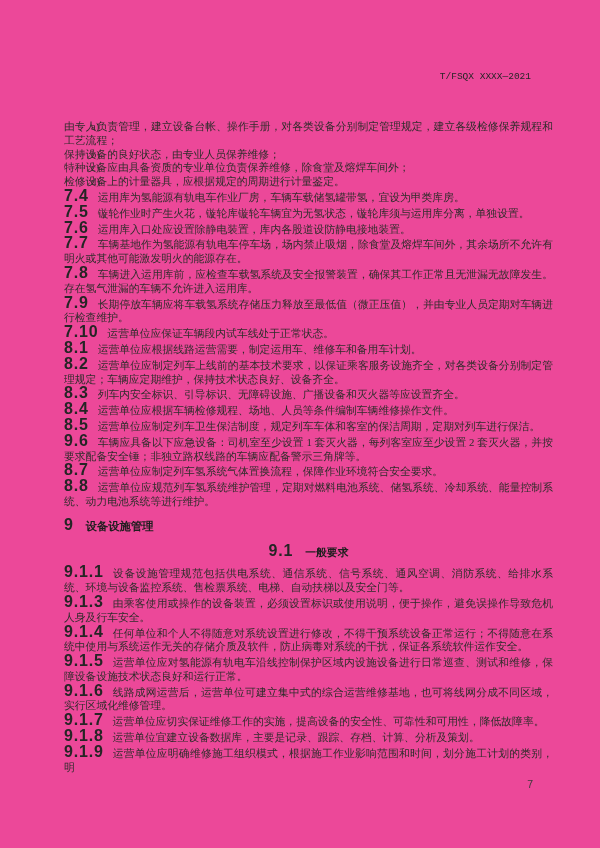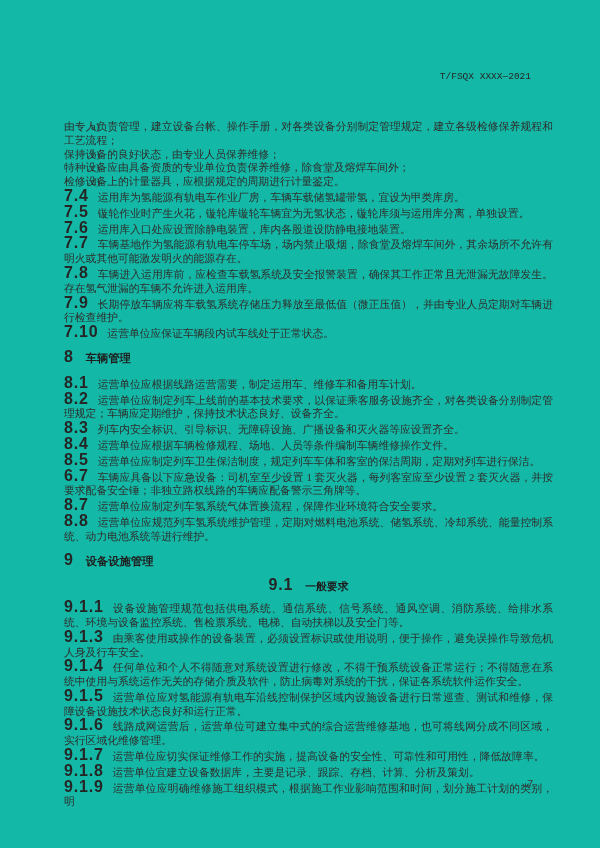--- a/index.html
+++ b/index.html
@@ -1,20 +1,20 @@
 <!DOCTYPE html>
 <html><head>
 <meta charset="utf-8">
 <style>
   html,body{margin:0;padding:0;background:#e8e8e8;}
   .page{
     position:relative;
     width:600px;height:848px;
     margin:0 auto;
-    background:#14b8a6;
+    background:#ec4899;
     overflow:hidden;
     font-family:"Liberation Serif","DejaVu Serif",serif;
     color:#2e2d2b;
     box-sizing:border-box;
   }
   .doc-number{
     position:absolute;
     top:71px;right:69px;
     font-family:"Liberation Mono","DejaVu Sans Mono",monospace;
     font-size:9.5px;
@@ -88,27 +88,26 @@
       <p class="list-item"><span class="marker">b)</span><span>保持设备的良好状态，由专业人员保养维修；</span></p>
       <p class="list-item"><span class="marker">c)</span><span>特种设备应由具备资质的专业单位负责保养维修，除食堂及熔焊车间外；</span></p>
       <p class="list-item"><span class="marker">d)</span><span>检修设备上的计量器具，应根据规定的周期进行计量鉴定。</span></p>
       <p class="clause"><b class="num">7.4</b><span>运用库为氢能源有轨电车作业厂房，车辆车载储氢罐带氢，宜设为甲类库房。</span></p>
       <p class="clause"><b class="num">7.5</b><span>镟轮作业时产生火花，镟轮库镟轮车辆宜为无氢状态，镟轮库须与运用库分离，单独设置。</span></p>
       <p class="clause"><b class="num">7.6</b><span>运用库入口处应设置除静电装置，库内各股道设防静电接地装置。</span></p>
       <p class="clause"><b class="num">7.7</b><span>车辆基地作为氢能源有轨电车停车场，场内禁止吸烟，除食堂及熔焊车间外，其余场所不允许有明火或其他可能激发明火的能源存在。</span></p>
       <p class="clause"><b class="num">7.8</b><span>车辆进入运用库前，应检查车载氢系统及安全报警装置，确保其工作正常且无泄漏无故障发生。存在氢气泄漏的车辆不允许进入运用库。</span></p>
       <p class="clause"><b class="num">7.9</b><span>长期停放车辆应将车载氢系统存储压力释放至最低值（微正压值），并由专业人员定期对车辆进行检查维护。</span></p>
       <p class="clause"><b class="num">7.10</b><span>运营单位应保证车辆段内试车线处于正常状态。</span></p>
-      <p class="h1 clause"><b class="num">8</b><span>车辆管理</span></p>
       <p class="clause"><b class="num">8.1</b><span>运营单位应根据线路运营需要，制定运用车、维修车和备用车计划。</span></p>
       <p class="clause"><b class="num">8.2</b><span>运营单位应制定列车上线前的基本技术要求，以保证乘客服务设施齐全，对各类设备分别制定管理规定；车辆应定期维护，保持技术状态良好、设备齐全。</span></p>
       <p class="clause"><b class="num">8.3</b><span>列车内安全标识、引导标识、无障碍设施、广播设备和灭火器等应设置齐全。</span></p>
       <p class="clause"><b class="num">8.4</b><span>运营单位应根据车辆检修规程、场地、人员等条件编制车辆维修操作文件。</span></p>
       <p class="clause"><b class="num">8.5</b><span>运营单位应制定列车卫生保洁制度，规定列车车体和客室的保洁周期，定期对列车进行保洁。</span></p>
-      <p class="clause"><b class="num">6.7</b><span>车辆应具备以下应急设备：司机室至少设置 1 套灭火器，每列客室应至少设置 2 套灭火器，并按要求配备安全锤；非独立路权线路的车辆应配备警示三角牌等。</span></p>
+      <p class="clause"><b class="num">9.6</b><span>车辆应具备以下应急设备：司机室至少设置 1 套灭火器，每列客室应至少设置 2 套灭火器，并按要求配备安全锤；非独立路权线路的车辆应配备警示三角牌等。</span></p>
       <p class="clause"><b class="num">8.7</b><span>运营单位应制定列车氢系统气体置换流程，保障作业环境符合安全要求。</span></p>
       <p class="clause"><b class="num">8.8</b><span>运营单位应规范列车氢系统维护管理，定期对燃料电池系统、储氢系统、冷却系统、能量控制系统、动力电池系统等进行维护。</span></p>
       <p class="h1 clause"><b class="num">9</b><span>设备设施管理</span></p>
       <p class="h2 clause"><b class="num">9.1</b><span>一般要求</span></p>
       <p class="clause"><b class="num">9.1.1</b><span>设备设施管理规范包括供电系统、通信系统、信号系统、通风空调、消防系统、给排水系统、环境与设备监控系统、售检票系统、电梯、自动扶梯以及安全门等。</span></p>
       <p class="clause"><b class="num">9.1.3</b><span>由乘客使用或操作的设备装置，必须设置标识或使用说明，便于操作，避免误操作导致危机人身及行车安全。</span></p>
       <p class="clause"><b class="num">9.1.4</b><span>任何单位和个人不得随意对系统设置进行修改，不得干预系统设备正常运行；不得随意在系统中使用与系统运作无关的存储介质及软件，防止病毒对系统的干扰，保证各系统软件运作安全。</span></p>
       <p class="clause"><b class="num">9.1.5</b><span>运营单位应对氢能源有轨电车沿线控制保护区域内设施设备进行日常巡查、测试和维修，保障设备设施技术状态良好和运行正常。</span></p>
       <p class="clause"><b class="num">9.1.6</b><span>线路成网运营后，运营单位可建立集中式的综合运营维修基地，也可将线网分成不同区域，实行区域化维修管理。</span></p>
       <p class="clause"><b class="num">9.1.7</b><span>运营单位应切实保证维修工作的实施，提高设备的安全性、可靠性和可用性，降低故障率。</span></p>

